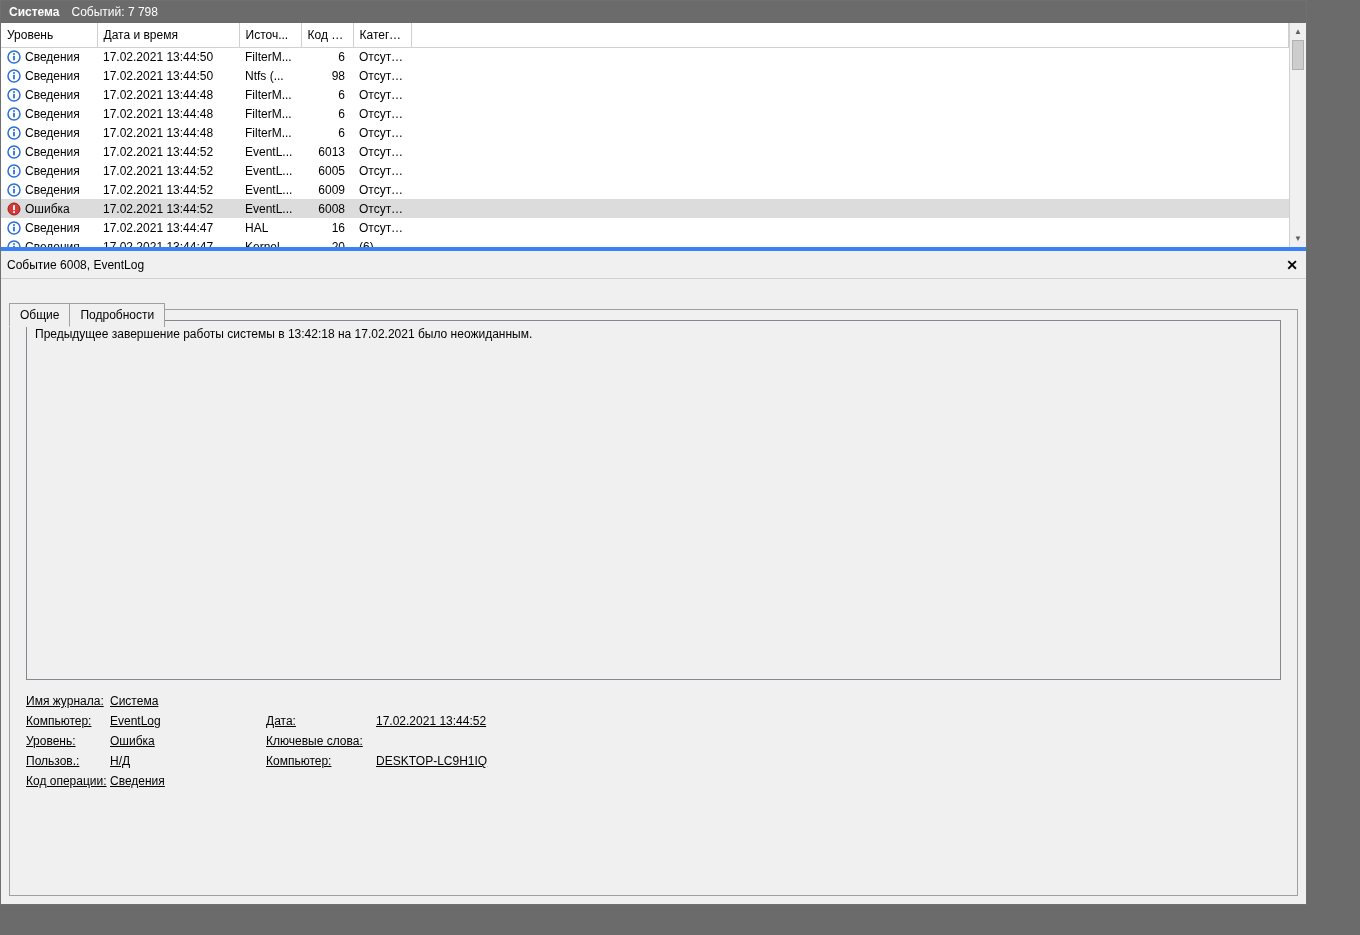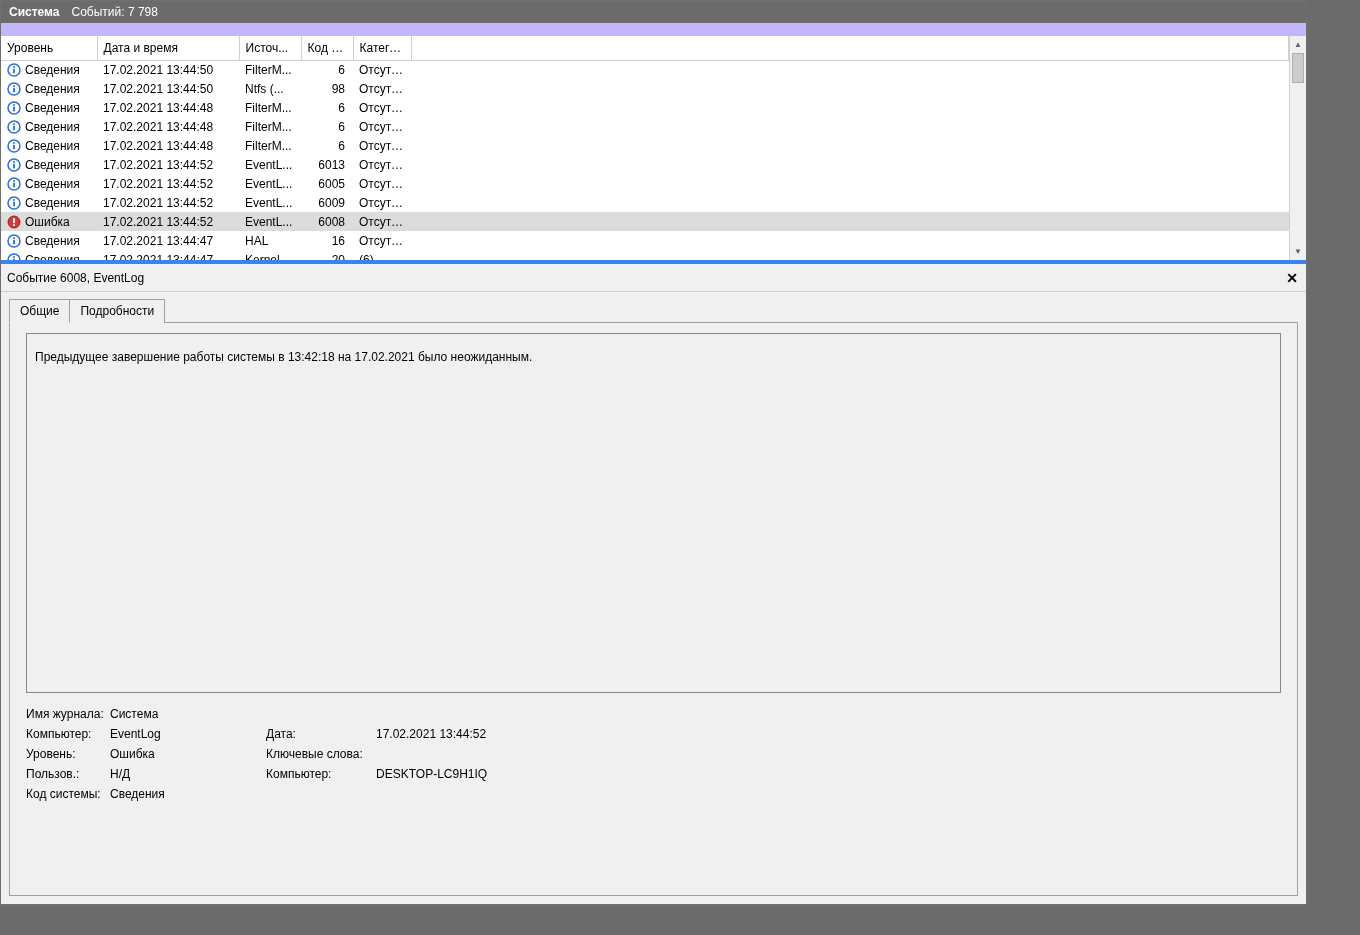--- a/index.html
+++ b/index.html
@@ -1,17 +1,17 @@
 <!DOCTYPE html>
 <html><head>
 <meta charset="utf-8">
 <style>
 html,body{margin:0;padding:0;height:100%;font-family:"Segoe UI",Tahoma,sans-serif;font-size:12px;color:#000;background:#6b6b6b;}
 *{box-sizing:border-box;}
-.window{width:1307px;height:905px;background:#c4b5fd;border:1px solid #707070;display:flex;flex-direction:column;margin-left:0;gap:13px;}
+.window{width:1307px;height:905px;background:#c4b5fd;border:1px solid #707070;display:flex;flex-direction:column;margin-left:0;}
 .titlebar{height:22px;background:#6b6b6b;color:#fff;display:flex;align-items:center;padding:0 8px;font-size:12px;}
 .titlebar .app-title{font-weight:bold;margin-right:12px;}
 .content-area{flex:1;display:flex;flex-direction:column;background:#fff;overflow:hidden;}
 .grid-container{position:relative;height:228px;border-bottom:4px solid #3b82f6;}
 .grid-scroll{position:absolute;top:0;left:0;right:17px;bottom:0;overflow:hidden;background:#fff;}
 .scrollbar-v{position:absolute;top:0;right:0;width:17px;bottom:0;background:#f0f0f0;border-left:1px solid #d0d0d0;display:flex;flex-direction:column;}
 .scrollbar-v .arrow{height:17px;display:flex;align-items:center;justify-content:center;background:#f0f0f0;color:#606060;font-size:8px;cursor:pointer;}
 .scrollbar-v .track{flex:1;position:relative;background:#f0f0f0;}
 .scrollbar-v .thumb{position:absolute;left:2px;right:2px;top:0;height:30px;background:#cdcdcd;border:1px solid #b0b0b0;}
 table.event-grid{border-collapse:collapse;width:100%;table-layout:fixed;}
@@ -21,27 +21,27 @@
 .level-cell{display:flex;align-items:center;gap:4px;}
 .icon{width:14px;height:14px;display:inline-flex;align-items:center;justify-content:center;flex:0 0 14px;}
 .icon-info svg circle.outer{fill:#fff;stroke:#2a6fd6;stroke-width:1.5;}
 .icon-error svg circle.outer{fill:#d23b3b;stroke:#9e1c1c;stroke-width:1;}
 .num-col{text-align:right;padding-right:8px !important;}
 .details-container{flex:1;display:flex;flex-direction:column;background:#f0f0f0;overflow:hidden;}
 .details-header{height:28px;background:#f0f0f0;border-bottom:1px solid #d0d0d0;display:flex;align-items:center;justify-content:space-between;padding:0 6px;}
 .close-x{width:16px;height:16px;display:flex;align-items:center;justify-content:center;font-weight:bold;cursor:pointer;font-size:14px;}
 .tab-row{padding:6px 8px 0 8px;background:#f0f0f0;}
 .tabs{display:flex;}
-.tab{padding:4px 10px;background:#f0f0f0;border:1px solid #a0a0a0;border-bottom:none;margin-right:-1px;cursor:pointer;position:relative;top:1px;font-size:12px;}
+.tab{padding:4px 10px;background:#f0f0f0;border:1px solid #a0a0a0;border-bottom:none;margin-right:-1px;cursor:pointer;position:relative;top:18px;font-size:12px;}
 .tab.active{background:#f0f0f0;border-bottom:1px solid #f0f0f0;z-index:2;}
 .tab-content-wrap{flex:1;background:#f0f0f0;padding:0 8px 8px 8px;display:flex;flex-direction:column;overflow:hidden;}
 .tab-content{flex:1;border:1px solid #a0a0a0;background:#f0f0f0;padding:10px;display:flex;flex-direction:column;overflow:hidden;}
-.message-box{border:1px solid #828790;background:#f0f0f0;padding:16px 8px;height:360px;font-size:12px;text-align:left;margin-bottom:14px;margin-left:6px;margin-right:6px;}
+.message-box{border:1px solid #828790;background:#f0f0f0;padding:6px 8px;height:360px;font-size:12px;text-align:left;margin-bottom:14px;margin-left:6px;margin-right:6px;}
 .props{display:flex;flex-direction:column;gap:6px;margin-left:6px;}
-.prop-row{display:flex;align-items:baseline;}
+.prop-row{display:flex;align-items:baseline;text-decoration:underline;}
 .prop-row .lab1{width:84px;flex:0 0 84px;}
 .prop-row .val1{width:156px;flex:0 0 156px;}
 .prop-row .lab2{width:110px;flex:0 0 110px;}
 .prop-row .val2{flex:1;}
 a.help{color:#0066cc;text-decoration:underline;cursor:pointer;}
 </style>
 </head>
 <body>
 
 <div class="window">
@@ -325,21 +325,21 @@
               <span class="val1">Ошибка</span>
               <span class="lab2">Ключевые слова:</span>
             </div>
             <div class="prop-row">
               <span class="lab1">Пользов.:</span>
               <span class="val1">Н/Д</span>
               <span class="lab2">Компьютер:</span>
               <span class="val2">DESKTOP-LC9H1IQ</span>
             </div>
             <div class="prop-row">
-              <span class="lab1">Код системы:</span>
+              <span class="lab1">Код операции:</span>
               <span class="val1">Сведения</span>
             </div>
           </div>
         </div>
       </div>
     </div>
 
   </div>
 </div>
 

